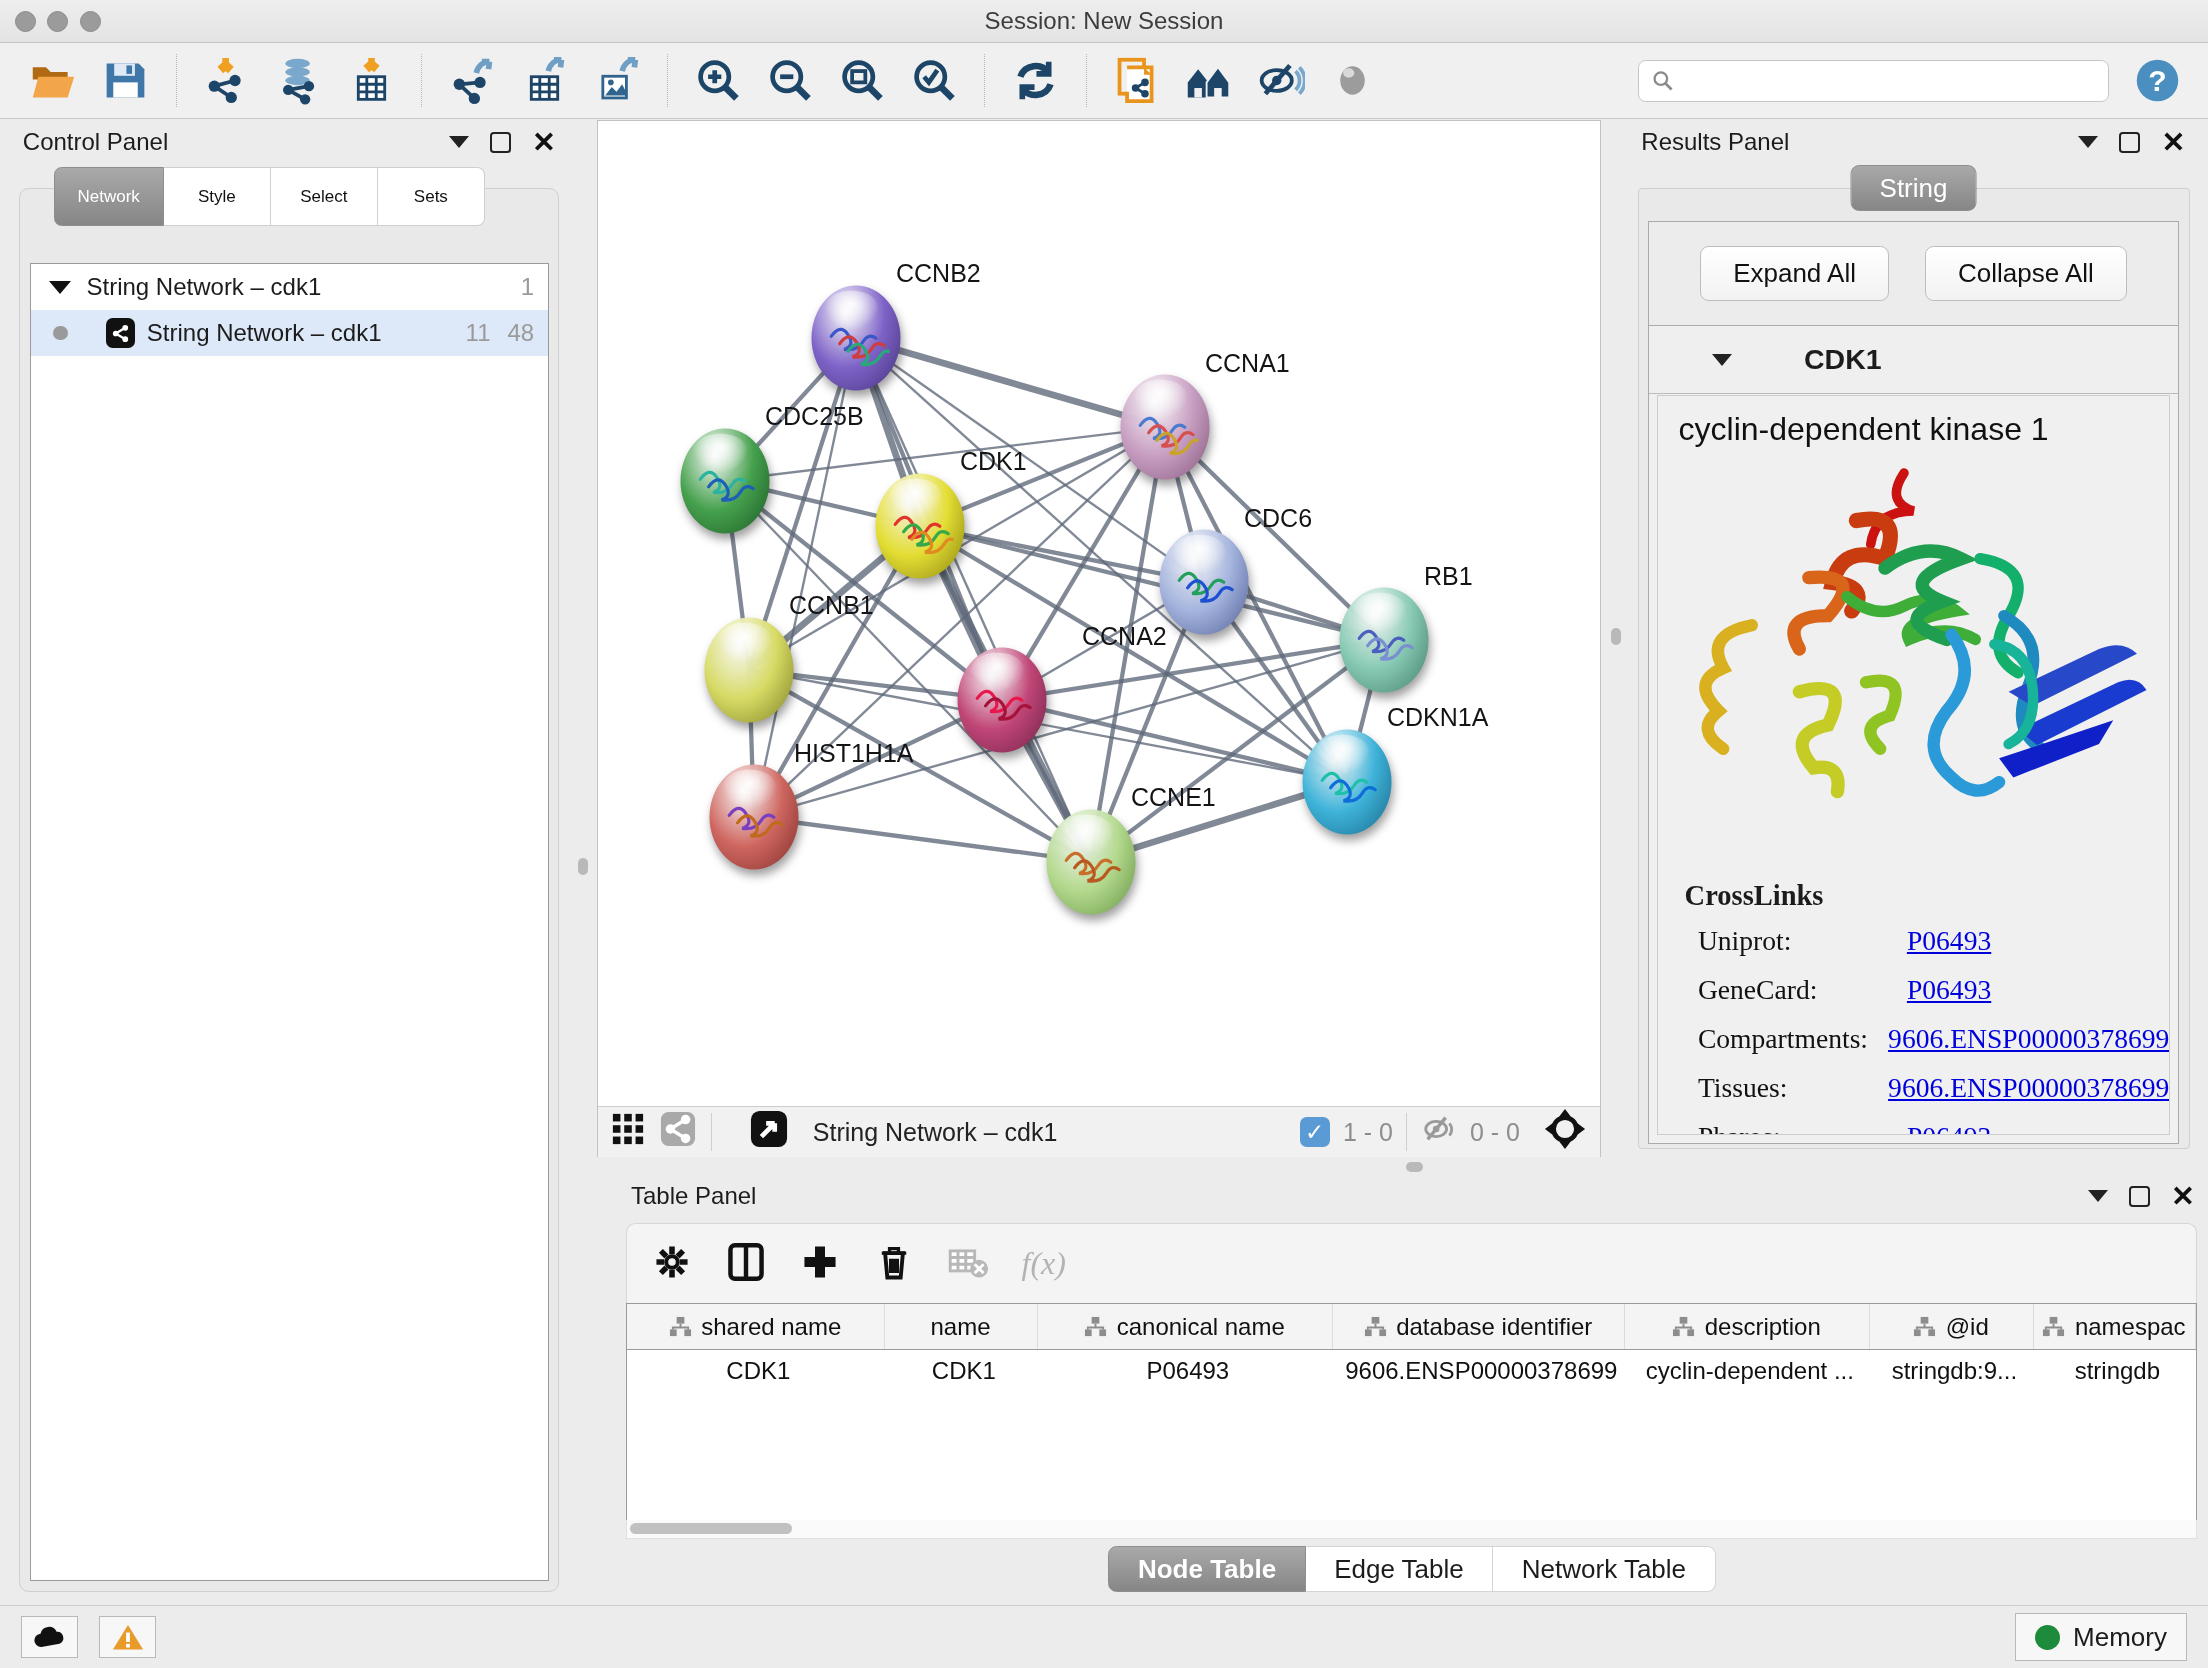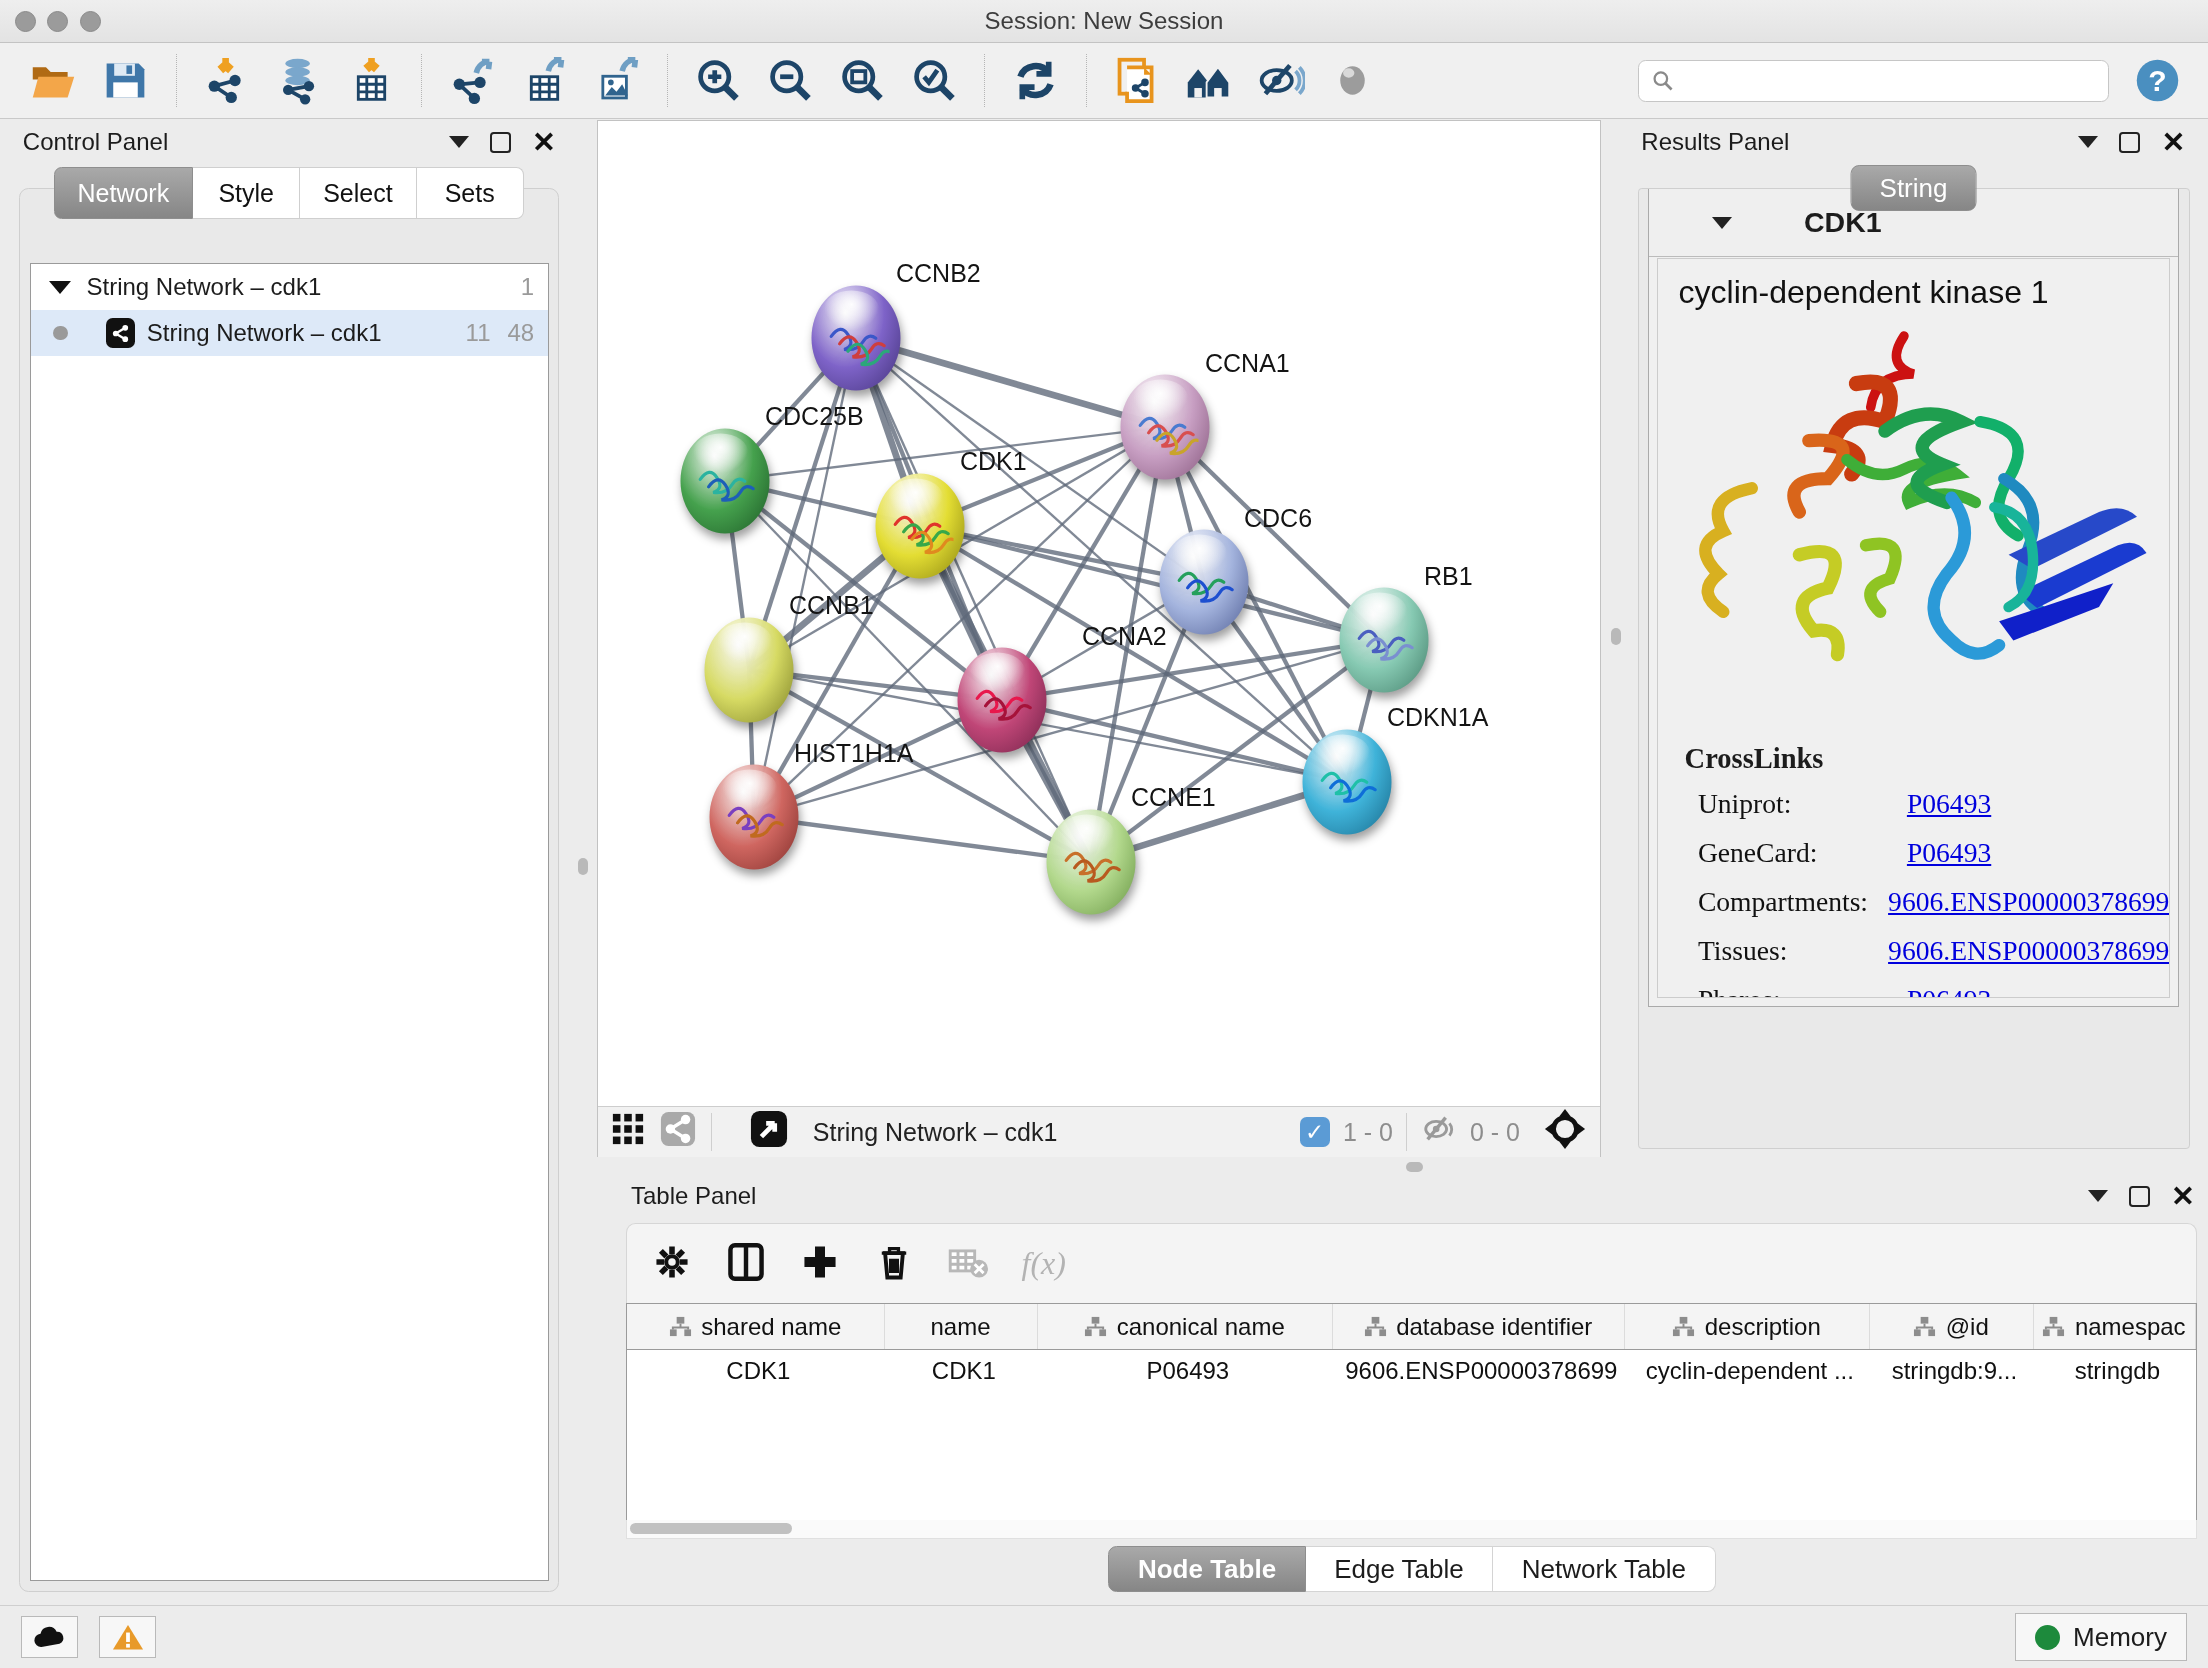--- a/index.html
+++ b/index.html
@@ -41,22 +41,22 @@
   .panel-header { display:flex; align-items:center; font-size:24px; color:#1c1c1c; }
   .panel-header .hdr-icons { margin-left:auto; display:flex; align-items:center; gap:21px; }
   .tri-down { width:0; height:0; border-left:10.5px solid transparent; border-right:10.5px solid transparent; border-top:12.4px solid #222; }
   .float-box { width:21px; height:21px; border:2.9px solid #222; border-radius:3.8px; }
   .close-x { font-size:28.5px; font-weight:bold; color:#111; line-height:21px; }
   
   .control-panel { position:absolute; left:9.5px; top:125px; width:559px; height:1467px; }
   .cp-header { position:absolute; left:13.3px; top:0; width:533px; height:34px; }
   .tabs-row { position:absolute; left:44px; top:42px; height:42px; display:flex; z-index:3; }
   .tab {
-    min-width:107px; padding:0 23px; height:52px; display:flex; align-items:center; justify-content:center;
-    background:#fff; border:1px solid #cfcfcf; border-left:none; font-size:25px; color:#111;
+    min-width:107px; padding:0 23px; height:59px; display:flex; align-items:center; justify-content:center;
+    background:#fff; border:1px solid #cfcfcf; border-left:none; font-size:17px; color:#111;
   }
   .tab:first-child { border-left:1px solid #cfcfcf; border-radius:7.6px 0 0 7.6px; }
   .tab:last-child { border-radius:0 7.6px 7.6px 0; }
   .tab.active { background:linear-gradient(#a9a9a9,#868686); color:#fff; border-color:#8e8e8e; }
   .cp-body {
     position:absolute; left:9.5px; top:63px; width:540px; height:1404px;
     background:#e9e9e9; border:1px solid #cfcfcf; border-radius:9.5px;
   }
   .net-toolbar { height:67px; display:flex; align-items:center; padding:15px 19px 5.7px 19px; font-size:23px; color:#222; }
   .net-toolbar .chev { margin-right:17px; }
@@ -618,20 +618,24 @@
   <div class="rp-header panel-header">
     <span>Results Panel</span>
     <span class="hdr-icons">
       <span class="tri-down"></span>
       <span class="float-box"></span>
       <span class="close-x">✕</span>
     </span>
   </div>
   <div class="rp-tab">String</div>
   <div class="rp-body">
+    <div class="rp-buttons">
+      <button class="btn">Expand All</button>
+      <button class="btn">Collapse All</button>
+    </div>
     <div class="rp-section">
       <div class="rp-sec-header">
         <span class="tri-down"></span>
         <span class="rp-sec-title">CDK1</span>
       </div>
       <div class="rp-sec-content">
         <div class="rp-desc">cyclin-dependent kinase 1</div>
 
         <svg class="structure" width="495" height="409" viewBox="0 0 520 430">
           <g fill="none" stroke-linecap="round">

